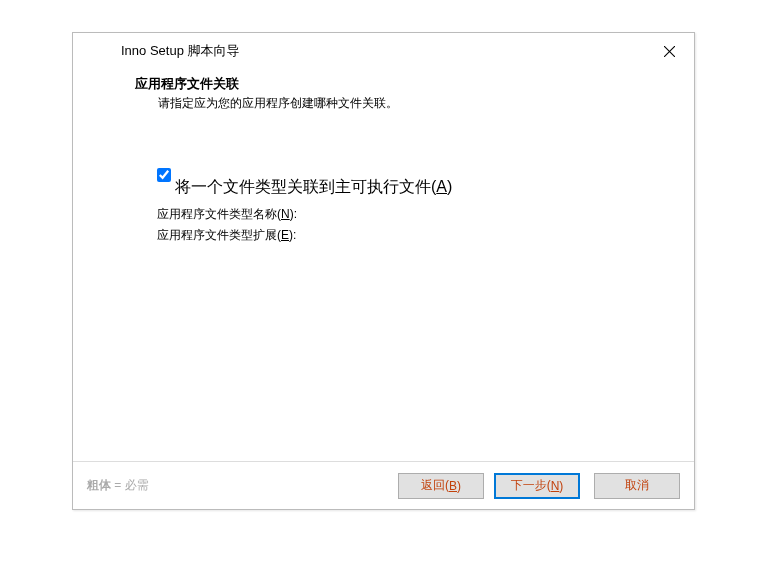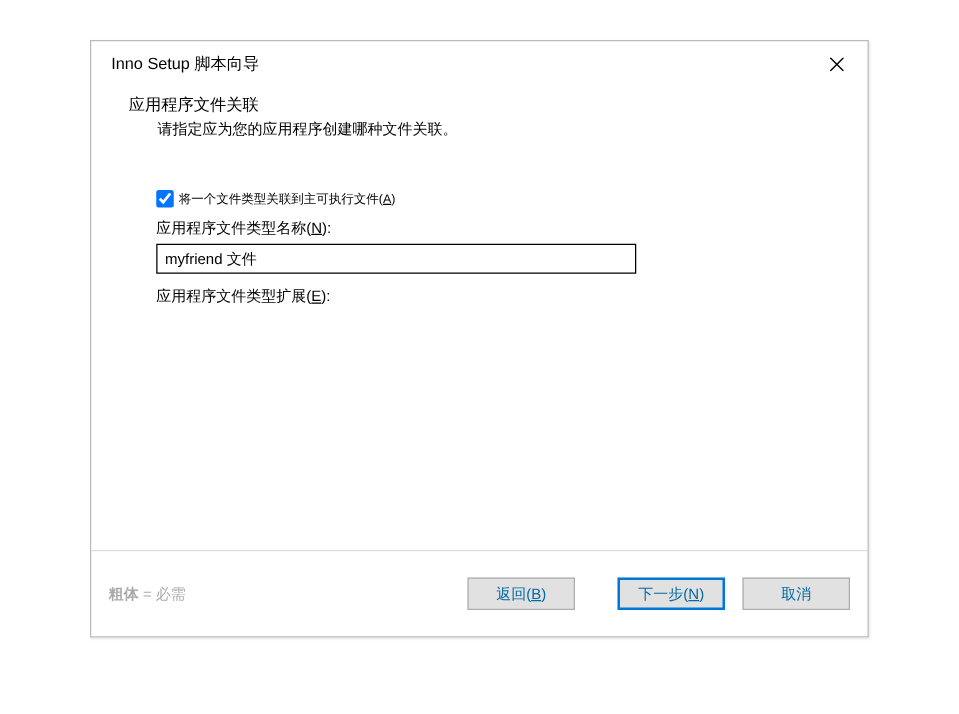--- a/index.html
+++ b/index.html
@@ -17,20 +17,21 @@
     }
     .dialog {
       position: absolute;
       left: 72px;
       top: 32px;
       width: 623px;
       height: 478px;
       border: 1px solid #bbb;
       background: #fff;
       box-shadow: 1px 1px 2px rgba(0,0,0,0.1);
+      padding-left: 32px;
     }
     .titlebar {
       display: flex;
       align-items: center;
       justify-content: space-between;
       height: 36px;
       padding: 0 10px 0 16px;
     }
     .titlebar-title {
       font-size: 13px;
@@ -46,21 +47,21 @@
       color: #000;
     }
     .close-btn svg {
       width: 11px;
       height: 11px;
     }
     .header-section {
       padding: 6px 16px 10px 30px;
     }
     .header-title {
-      font-weight: normal;
+      font-weight: bold;
       font-size: 13px;
       color: #000;
     }
     .header-subtitle {
       font-size: 12px;
       color: #000;
       margin-top: 2px;
       margin-left: 23px;
     }
     .content {
@@ -70,21 +71,22 @@
       display: flex;
       align-items: center;
       margin-bottom: 8px;
     }
     .checkbox-row input[type="checkbox"] {
       width: 14px;
       height: 14px;
       margin-right: 4px;
     }
     .checkbox-label {
-      font-size: 10px;
+      font-size: 16px;
+      margin-top: 25px;
     }
     .field-label {
       font-weight: normal;
       font-size: 12px;
       margin-bottom: 4px;
       display: block;
     }
     .mnemonic {
       text-decoration: underline;
     }
@@ -96,21 +98,21 @@
       font-size: 12px;
       font-family: inherit;
       margin-bottom: 10px;
       display: block;
     }
     .footer {
       position: absolute;
       bottom: 0;
       left: 0;
       right: 0;
-      height: 69px;
+      height: 48px;
       border-top: 1px solid #ddd;
       display: flex;
       align-items: center;
       padding: 0 14px;
     }
     .footer-note {
       color: #aaa;
       font-size: 12px;
     }
     .footer-note .bold {
@@ -125,25 +127,24 @@
       width: 86px;
       height: 26px;
       border: 1px solid #adadad;
       background: #e1e1e1;
       font-size: 12px;
       font-family: inherit;
       cursor: pointer;
       display: flex;
       align-items: center;
       justify-content: center;
-      color: #0369a1;
+      color: #c2410c;
     }
     .btn-primary {
       border: 2px solid #0078d7;
-      margin-left: 24px;
     }
     .btn-cancel {
       margin-left: 4px;
     }
   </style>
 </head>
 <body>
 
 <div class="dialog">
   <div class="titlebar">
@@ -161,21 +162,20 @@
     <div class="header-subtitle">请指定应为您的应用程序创建哪种文件关联。</div>
   </div>
 
   <div class="content">
     <div class="checkbox-row">
       <input type="checkbox" checked="" style="">
       <label class="checkbox-label"><span>将一个文件类型关联到主可执行文件(</span><span class="mnemonic">A</span><span>)</span></label>
     </div>
 
     <label class="field-label"><span>应用程序文件类型名称(</span><span class="mnemonic">N</span><span>):</span></label>
-    <input type="text" class="field-input" value="myfriend 文件" style="">
 
     <label class="field-label"><span>应用程序文件类型扩展(</span><span class="mnemonic">E</span><span>):</span></label>
   </div>
 
   <div class="footer">
     <div class="footer-note"><span class="bold">粗体</span><span> = 必需</span></div>
     <div class="footer-buttons">
       <button class="btn">
           <span>返回(</span>
           <span class="mnemonic">B</span>

